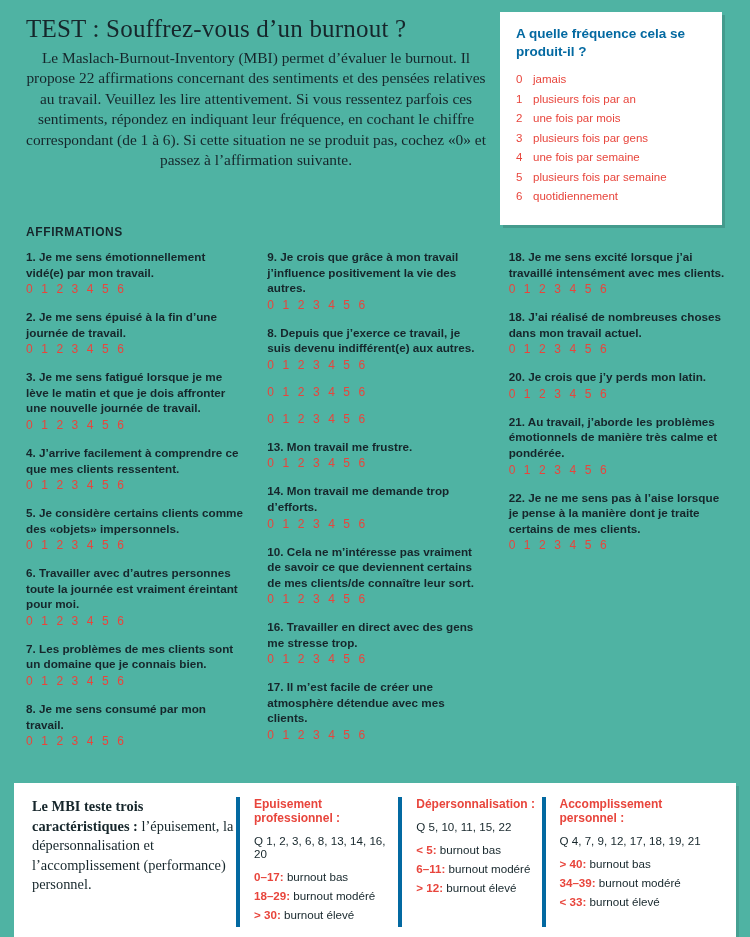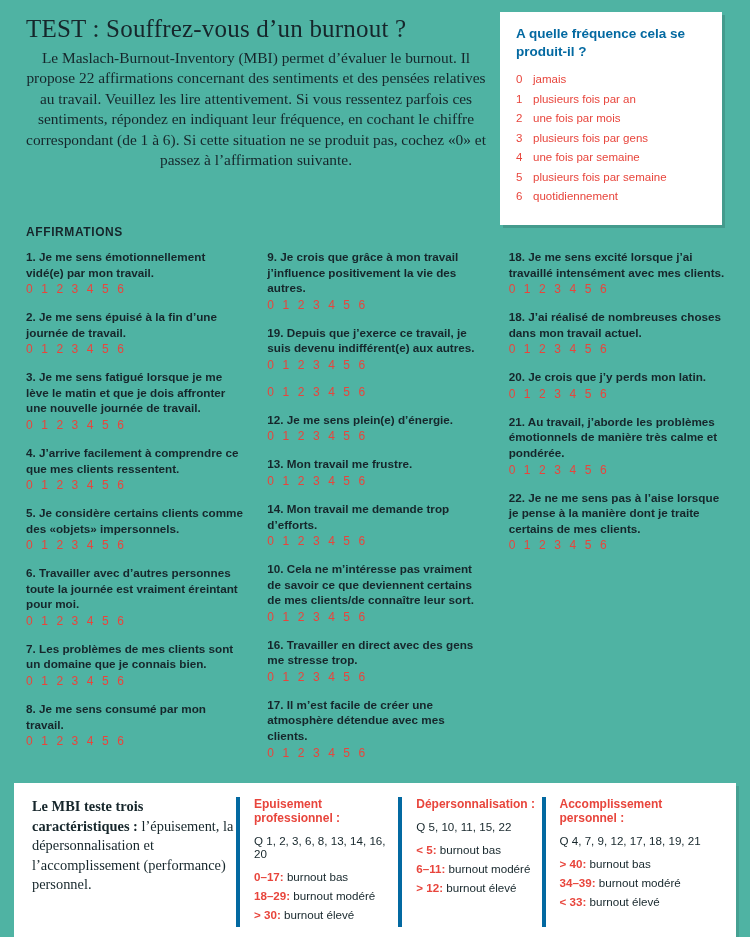--- a/index.html
+++ b/index.html
@@ -249,28 +249,27 @@
           <div class="item-text">8. Je me sens consumé par mon travail.</div>
           <div class="scale">0 1 2 3 4 5 6</div>
         </div>
       </div>
     <div class="col col-2" id="col-2">
         <div class="item">
           <div class="item-text">9. Je crois que grâce à mon travail j’influence positivement la vie des autres.</div>
           <div class="scale">0 1 2 3 4 5 6</div>
         </div>
         <div class="item">
-          <div class="item-text">19. Depuis que j’exerce ce travail, je suis devenu indifférent(e) aux autres.</div>
-          <div class="scale">0 1 2 3 4 5 6</div>
-        </div>
-        <div class="item">
-          <div class="scale">0 1 2 3 4 5 6</div>
-        </div>
-        <div class="item">
-          <div class="item-text">12. Je me sens plein(e) d’énergie.</div>
+          <div class="item-text">8. Depuis que j’exerce ce travail, je suis devenu indifférent(e) aux autres.</div>
+          <div class="scale">0 1 2 3 4 5 6</div>
+        </div>
+        <div class="item">
+          <div class="scale">0 1 2 3 4 5 6</div>
+        </div>
+        <div class="item">
           <div class="scale">0 1 2 3 4 5 6</div>
         </div>
         <div class="item">
           <div class="item-text">13. Mon travail me frustre.</div>
           <div class="scale">0 1 2 3 4 5 6</div>
         </div>
         <div class="item">
           <div class="item-text">14. Mon travail me demande trop d’efforts.</div>
           <div class="scale">0 1 2 3 4 5 6</div>
         </div>

